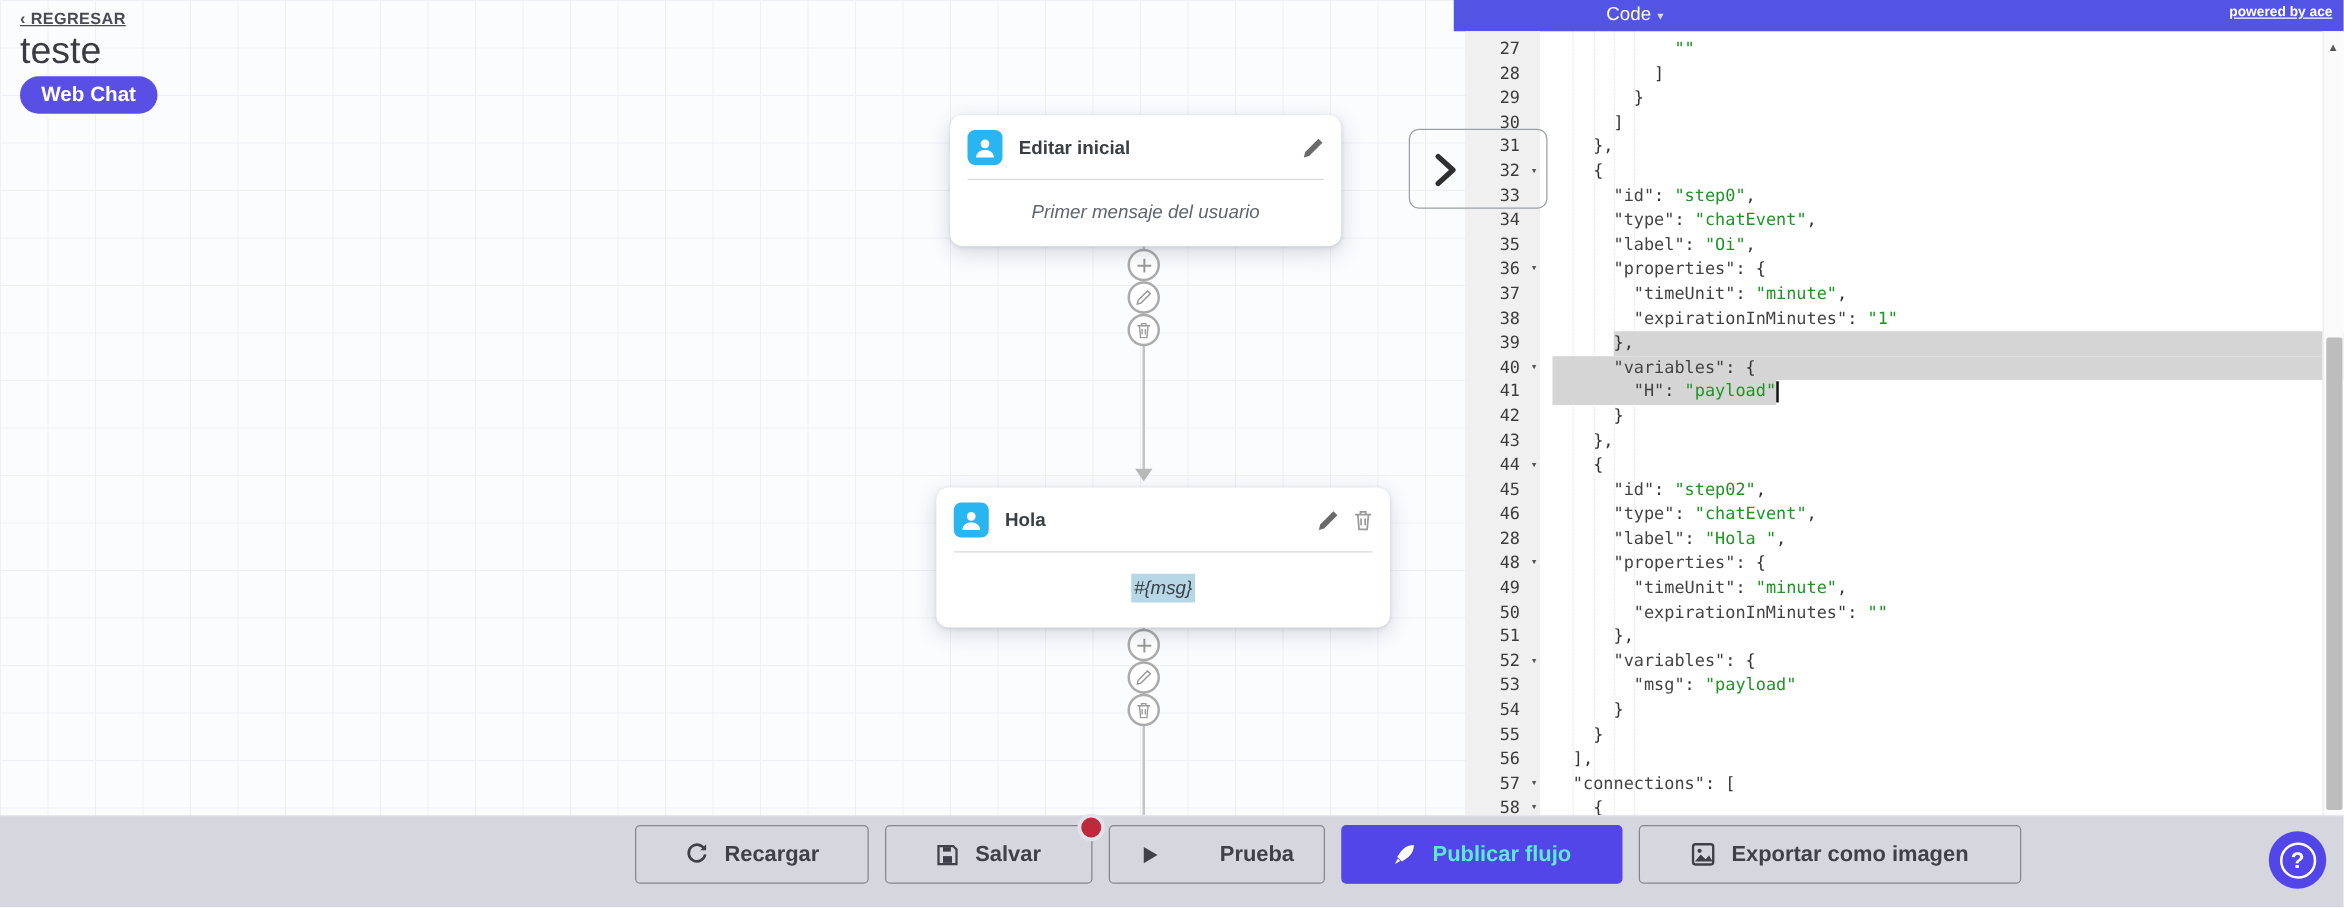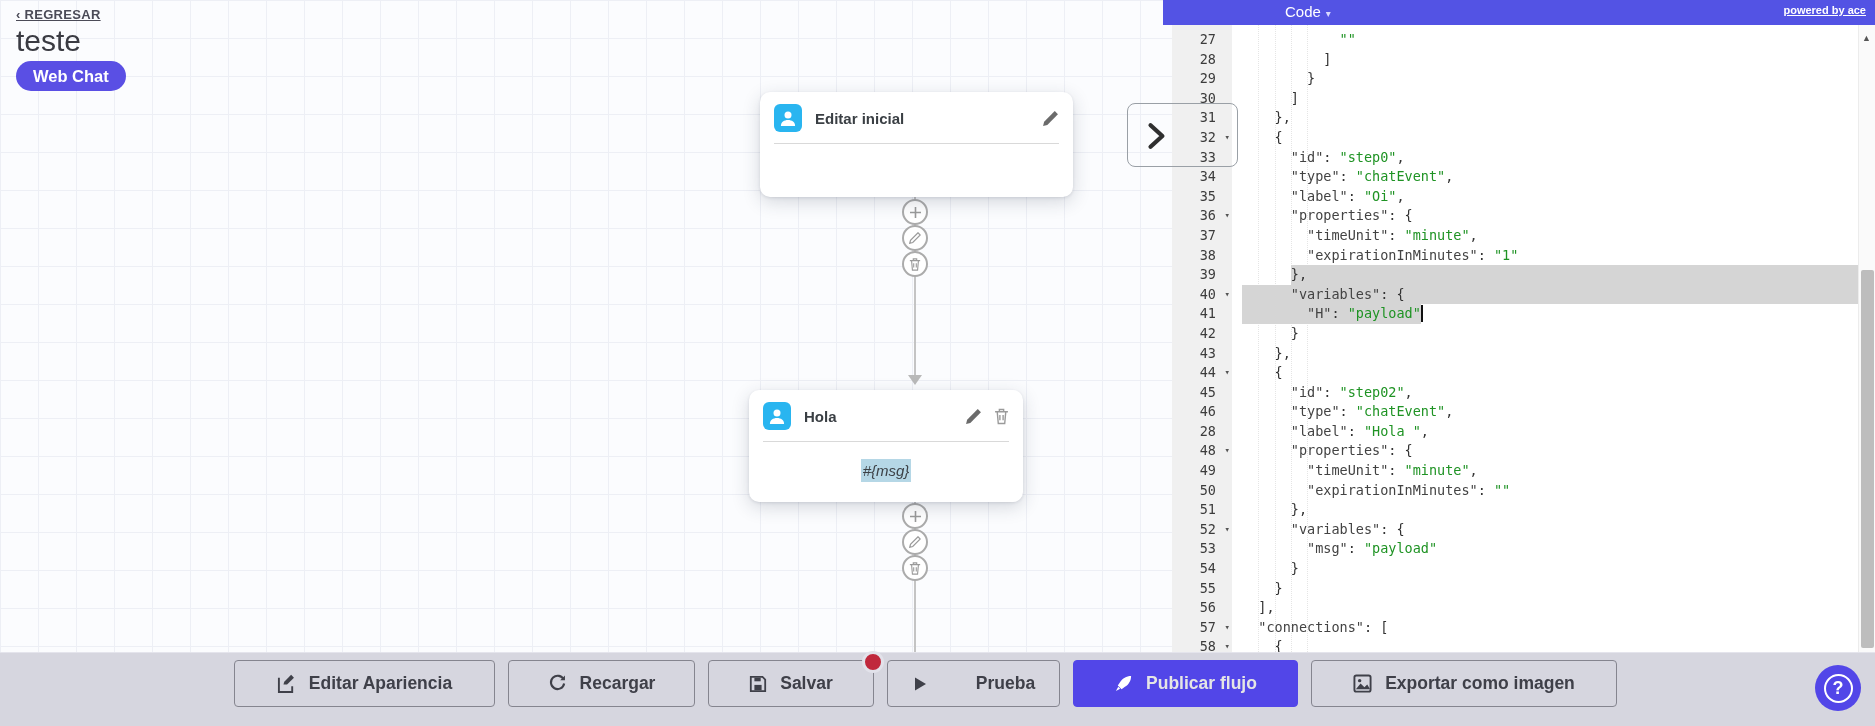--- a/index.html
+++ b/index.html
@@ -80,21 +80,21 @@
   .vscroll .thumb { position:absolute; left:2px; top:245px; width:13px; height:378px;
                     background:#bdbdbd; border-radius:2px; cursor:pointer; }
 
   
   .toolbar { position:absolute; left:0; top:652px; width:1875px; height:74px;
              background:#d6d6df; border-top:1px solid #e4e4ec; }
   .tb-btn { position:absolute; top:7px; height:47px; border:1px solid #85858f; border-radius:4px;
             background:transparent; display:flex; align-items:center; justify-content:center;
             gap:13px; font-size:17.5px; font-weight:bold; color:#3f4049;
             font-family:"Liberation Sans", sans-serif; cursor:pointer; }
-  .tb-btn.primary { background:#5246e8; border-color:#5246e8; color:#e5e5e5; }
+  .tb-btn.primary { background:#5246e8; border-color:#5246e8; color:#5eead4; }
   .save-dot { position:absolute; left:862px; top:-2px; width:22px; height:22px; border-radius:50%;
               background:#c0283c; border:3px solid #e2e2ea; }
   .help-btn { position:absolute; left:1815px; top:665px; width:46px; height:46px; border-radius:50%;
               background:#5246e8; display:flex; align-items:center; justify-content:center;
               cursor:pointer; }
   .help-ring { width:29px; height:29px; border:2.5px solid #fff; border-radius:50%;
                display:flex; align-items:center; justify-content:center;
                color:#fff; font-size:18px; font-weight:bold; }
 </style>
 </head>
@@ -151,23 +151,24 @@
             </svg>
         </div>
         <div class="node-title">Editar inicial</div>
         <div class="node-actions">
           <svg width="17" height="17" viewBox="0 0 16 16">
               <path d="M1 15l1-4L12 1l3 3L5 14z" fill="#6b6b6b"></path>
             </svg>
         </div>
       </div>
       <div class="node-divider"></div>
-    </div>
-
-    <div class="node" style="left:749px; top:390px; width:274px; height:112px;">
+      <div class="node-body" style="height:50px;">Primer mensaje del usuario</div>
+    </div>
+
+    <div class="node" style="left:749px; top:390px; width:363px; height:112px;">
       <div class="node-header">
         <div class="node-icon">
           <svg width="20" height="20" viewBox="0 0 24 24">
               <circle cx="12" cy="8.5" r="4.2" fill="#fff"></circle>
               <path d="M3.5 21.5c0-4.5 3.8-7 8.5-7s8.5 2.5 8.5 7z" fill="#fff"></path>
             </svg>
         </div>
         <div class="node-title">Hola</div>
         <div class="node-actions">
           <svg width="17" height="17" viewBox="0 0 16 16">
@@ -274,27 +275,20 @@
     </div>
   </div>
 
   <div class="collapse-box">
     <svg width="26" height="30" viewBox="0 0 20 28">
       <path d="M4 4l11 10L4 24" fill="none" stroke="#2f2f2f" stroke-width="4" stroke-linecap="round" stroke-linejoin="round"></path>
     </svg>
   </div>
 
   <div class="toolbar">
-    <button class="tb-btn" style="left:234px; width:261px;">
-      <svg width="19" height="19" viewBox="0 0 20 20">
-          <path d="M3 5h-1v14h14v-6" fill="none" stroke="#3f4049" stroke-width="2"></path>
-          <path d="M8 13l1-3.5L17.5 1 21 4.5 12.5 13z" transform="scale(.85)" fill="#3f4049"></path>
-        </svg>
-      <span>Editar Apariencia</span>
-    </button>
     <button class="tb-btn" style="left:508px; width:187px;">
       <svg width="19" height="19" viewBox="0 0 20 20">
           <path d="M16.5 6A7 7 0 1 0 17 10" fill="none" stroke="#3f4049" stroke-width="2.2"></path>
           <path d="M17.8 1.5v5h-5z" fill="#3f4049"></path>
         </svg>
       <span>Recargar</span>
     </button>
     <button class="tb-btn" style="left:708px; width:166px;">
       <svg width="18" height="18" viewBox="0 0 20 20">
           <path d="M2 2h13l3 3v13H2z" fill="none" stroke="#3f4049" stroke-width="2"></path>

